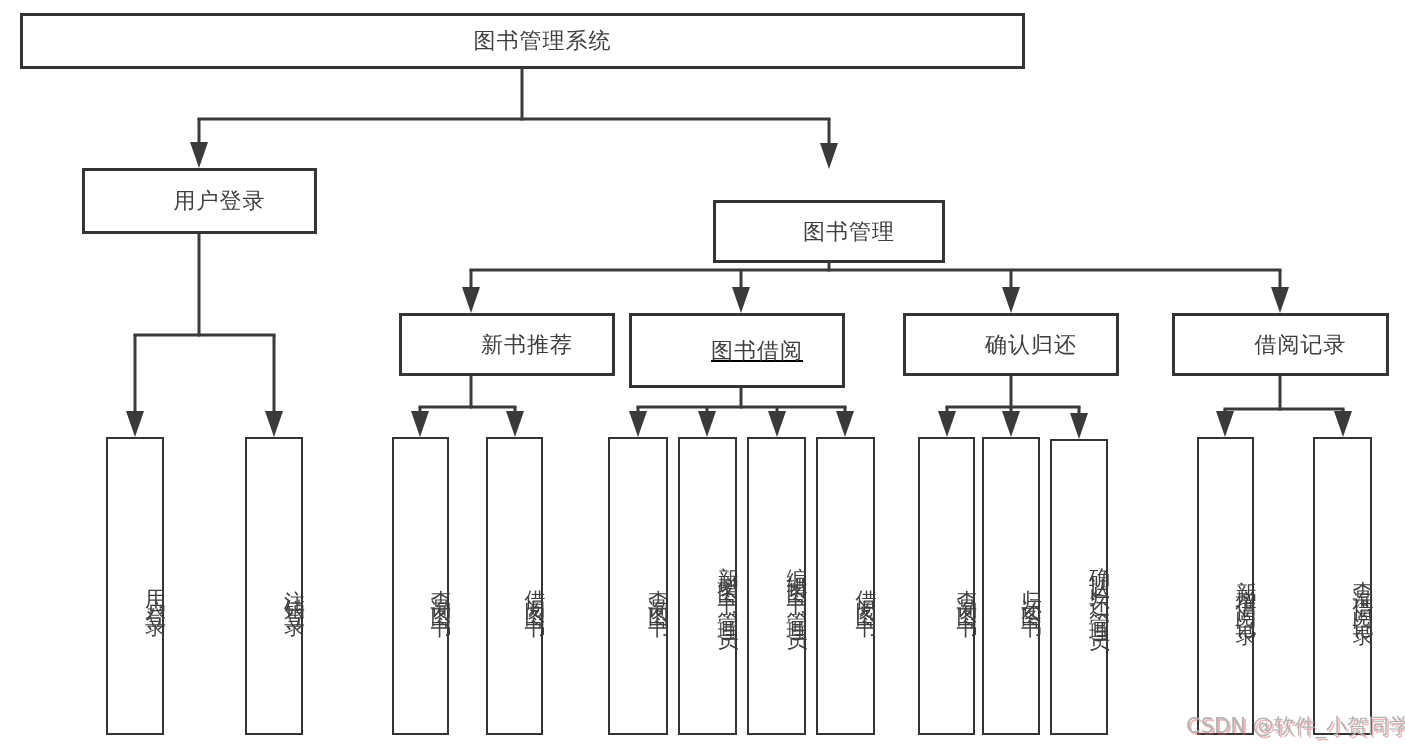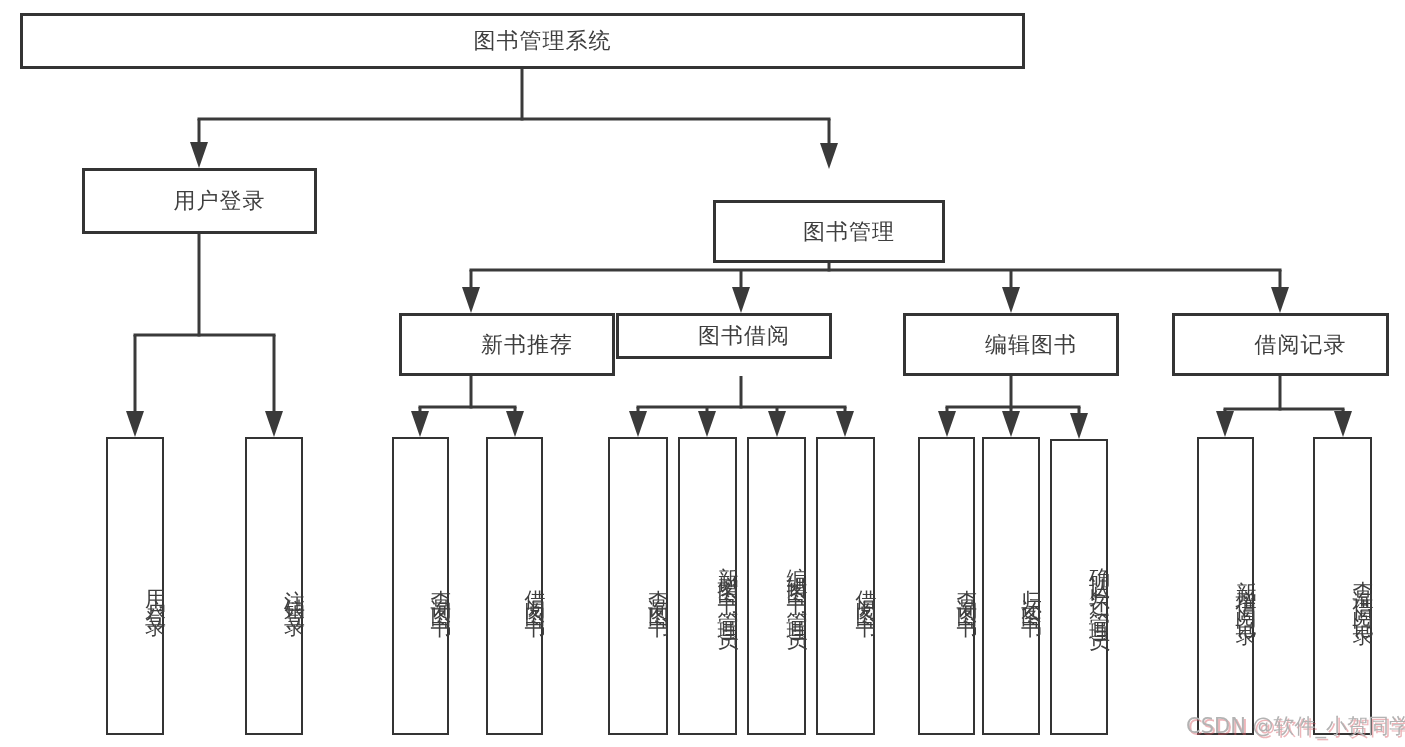--- a/index.html
+++ b/index.html
@@ -96,25 +96,25 @@
       </div>
       <div class="node h" style="left: 82px; top: 168px; width: 235px; height: 66px;">
         <span>用户登录</span>
       </div>
       <div class="node h" style="left: 713px; top: 169px; width: 232px; height: 63px; margin-top: 31px;">
         <span>图书管理</span>
       </div>
       <div class="node h" style="left: 363px; top: 313px; width: 216px; height: 63px; margin-left: 36px;">
         <span>新书推荐</span>
       </div>
-      <div class="node h" style="left: 616px; top: 313px; width: 216px; height: 46px;">
+      <div class="node h" style="left: 629px; top: 313px; width: 216px; height: 75px; text-decoration: underline;">
         <span>图书借阅</span>
       </div>
       <div class="node h" style="left: 903px; top: 313px; width: 216px; height: 63px;">
-        <span>编辑图书</span>
+        <span>确认归还</span>
       </div>
       <div class="node h" style="left: 1172px; top: 313px; width: 217px; height: 63px;">
         <span>借阅记录</span>
       </div>
       <div class="node v" style="left: 106px; top: 437px; width: 58px; height: 298px;">
         <span>用户登录</span>
       </div>
       <div class="node v" style="left: 245px; top: 437px; width: 58px; height: 298px;">
         <span>注销登录</span>
       </div>

